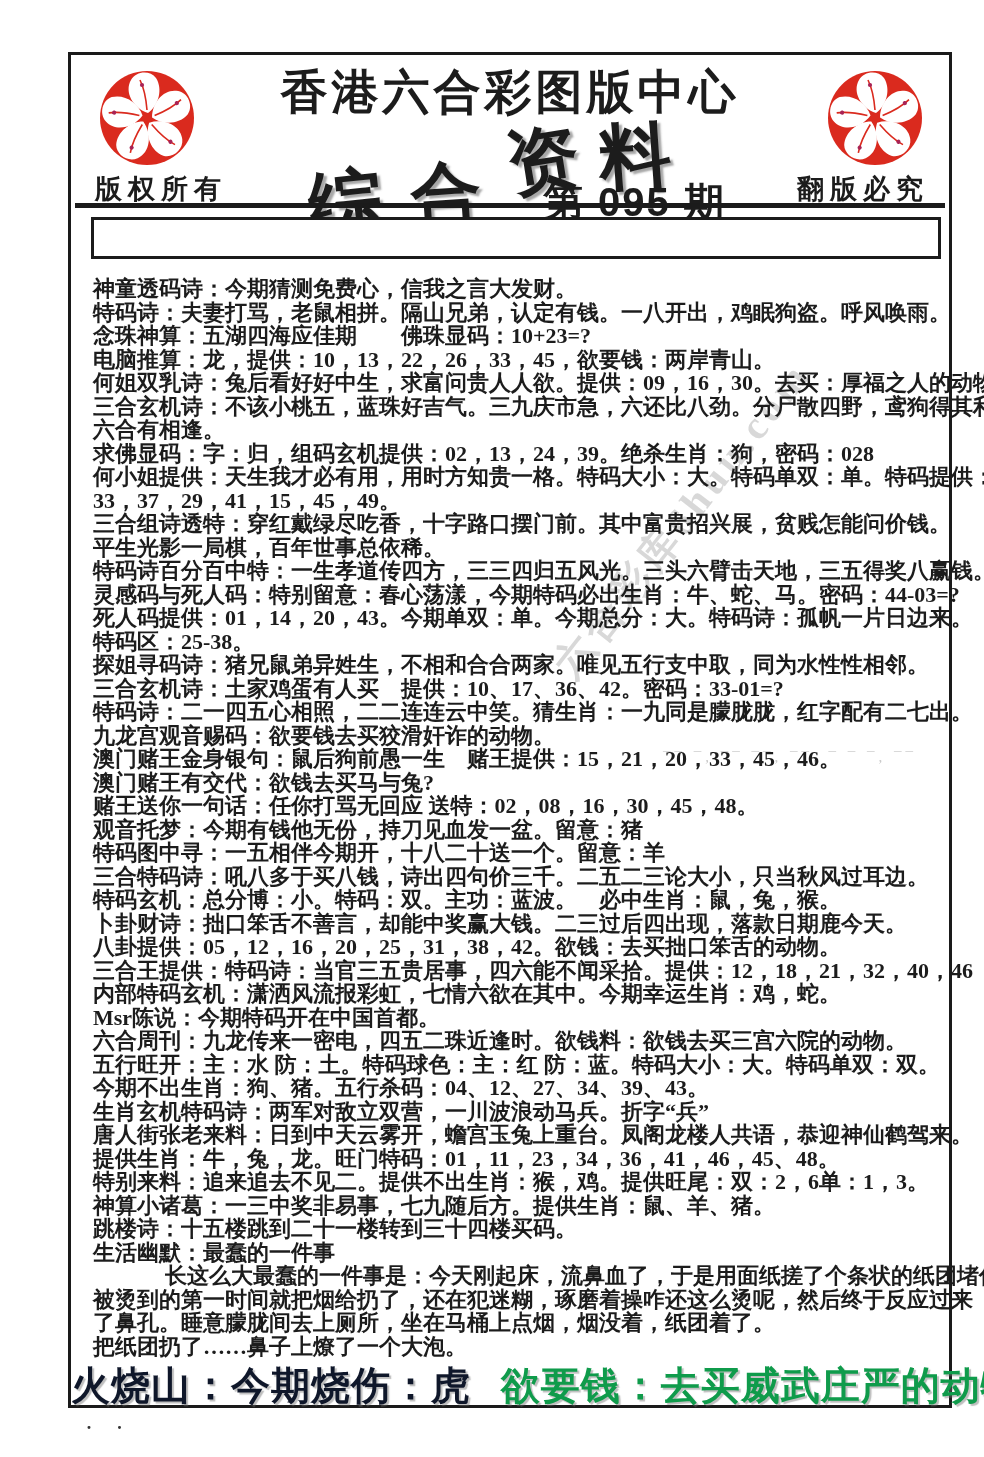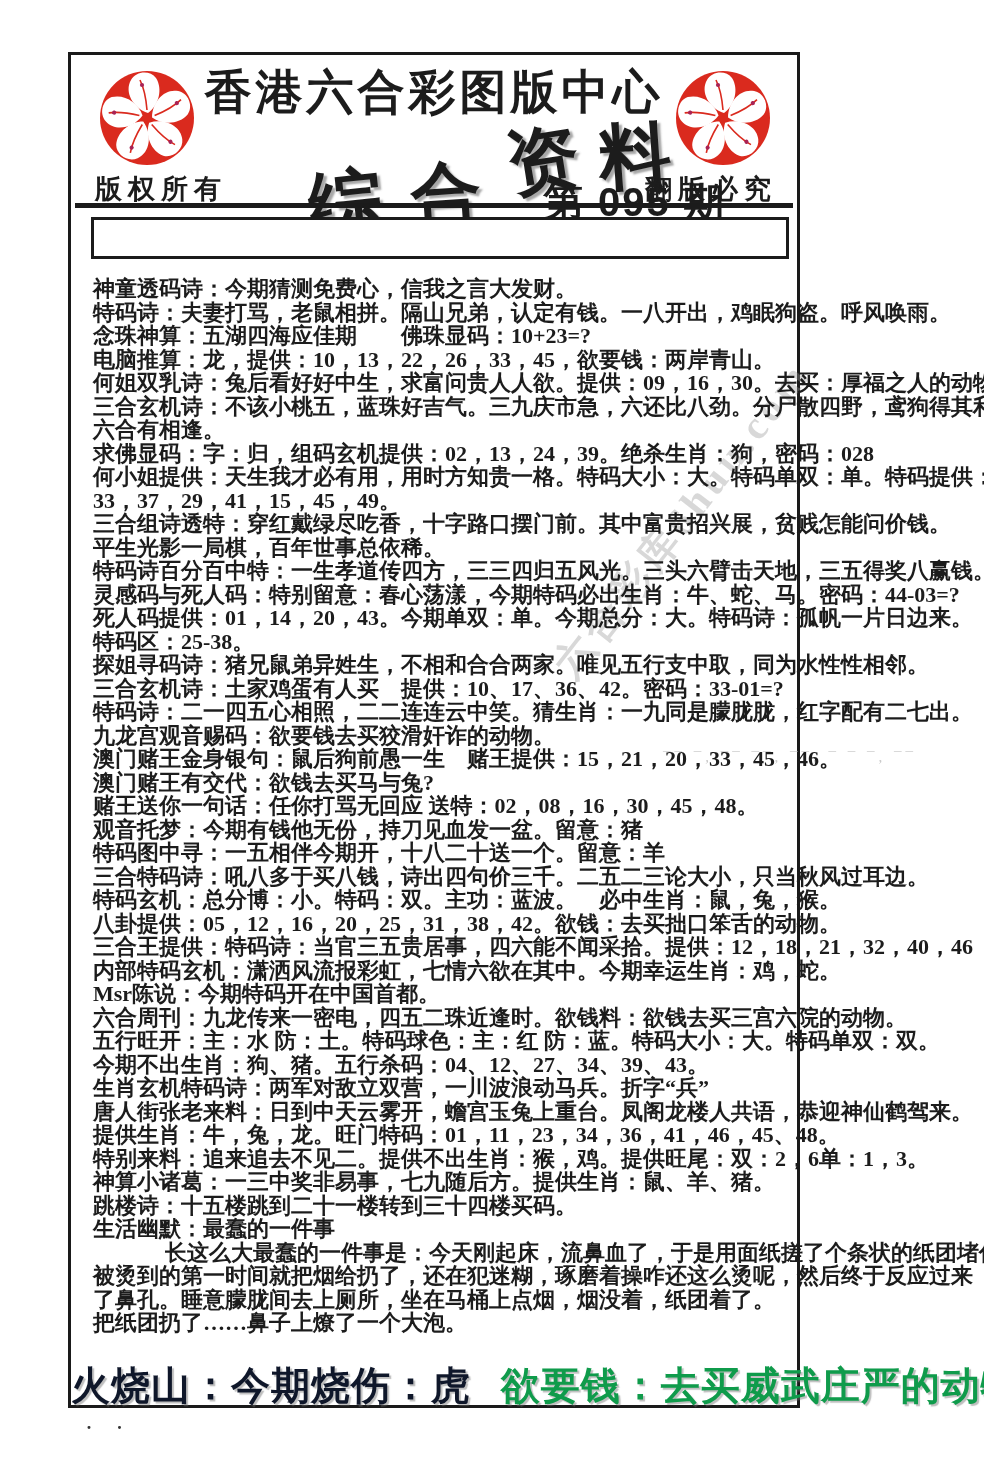--- a/index.html
+++ b/index.html
@@ -2,21 +2,21 @@
 <html><head>
 <meta charset="utf-8">
 <style>
   * { margin:0; padding:0; box-sizing:border-box; }
   html,body { background:#ffffff; }
   body {
     width:984px; height:1457px; position:relative; overflow:hidden;
     font-family:"Liberation Serif", serif; color:#1c1c1c;
   }
   .page {
-    position:absolute; left:68px; top:52px; width:732px; height:1356px;
+    position:absolute; left:68px; top:52px; width:884px; height:1356px;
     border:3px solid #1a1a1a; background:#ffffff;
   }
   .logo { position:absolute; top:13px; width:100px; height:100px; }
   .logo.left  { left:26px; }
   .logo.right { right:24px; }
   .main-title {
     position:absolute; left:130px; right:130px; top:6px; text-align:center;
     font-size:47px; font-weight:900; letter-spacing:4px; white-space:nowrap;
     font-family:"Liberation Serif", serif;
   }
@@ -147,20 +147,21 @@
       <div class="line">三合玄机诗：土家鸡蛋有人买　提供：10、17、36、42。密码：33-01=?</div>
       <div class="line">特码诗：二一四五心相照，二二连连云中笑。猜生肖：一九同是朦胧胧，红字配有二七出。</div>
       <div class="line">九龙宫观音赐码：欲要钱去买狡滑奸诈的动物。</div>
       <div class="line">澳门赌王金身银句：鼠后狗前愚一生　赌王提供：15，21，20，33，45，46。</div>
       <div class="line">澳门赌王有交代：欲钱去买马与兔?</div>
       <div class="line">赌王送你一句话：任你打骂无回应 送特：02，08，16，30，45，48。</div>
       <div class="line">观音托梦：今期有钱他无份，持刀见血发一盆。留意：猪</div>
       <div class="line">特码图中寻：一五相伴今期开，十八二十送一个。留意：羊</div>
       <div class="line">三合特码诗：吼八多于买八钱，诗出四句价三千。二五二三论大小，只当秋风过耳边。</div>
       <div class="line">特码玄机：总分博：小。特码：双。主功：蓝波。　必中生肖：鼠，兔，猴。</div>
+      <div class="line">卜卦财诗：拙口笨舌不善言，却能中奖赢大钱。二三过后四出现，落款日期鹿今天。</div>
       <div class="line">八卦提供：05，12，16，20，25，31，38，42。欲钱：去买拙口笨舌的动物。</div>
       <div class="line">三合王提供：特码诗：当官三五贵居事，四六能不闻采拾。提供：12，18，21，32，40，46</div>
       <div class="line">内部特码玄机：潇洒风流报彩虹，七情六欲在其中。今期幸运生肖：鸡，蛇。</div>
       <div class="line">Msr陈说：今期特码开在中国首都。</div>
       <div class="line">六合周刊：九龙传来一密电，四五二珠近逢时。欲钱料：欲钱去买三宫六院的动物。</div>
       <div class="line">五行旺开：主：水 防：土。特码球色：主：红 防：蓝。特码大小：大。特码单双：双。</div>
       <div class="line">今期不出生肖：狗、猪。五行杀码：04、12、27、34、39、43。</div>
       <div class="line">生肖玄机特码诗：两军对敌立双营，一川波浪动马兵。折字“兵”</div>
       <div class="line">唐人街张老来料：日到中天云雾开，蟾宫玉兔上重台。凤阁龙楼人共语，恭迎神仙鹤驾来。</div>
       <div class="line">提供生肖：牛，兔，龙。旺门特码：01，11，23，34，36，41，46，45、48。</div>

